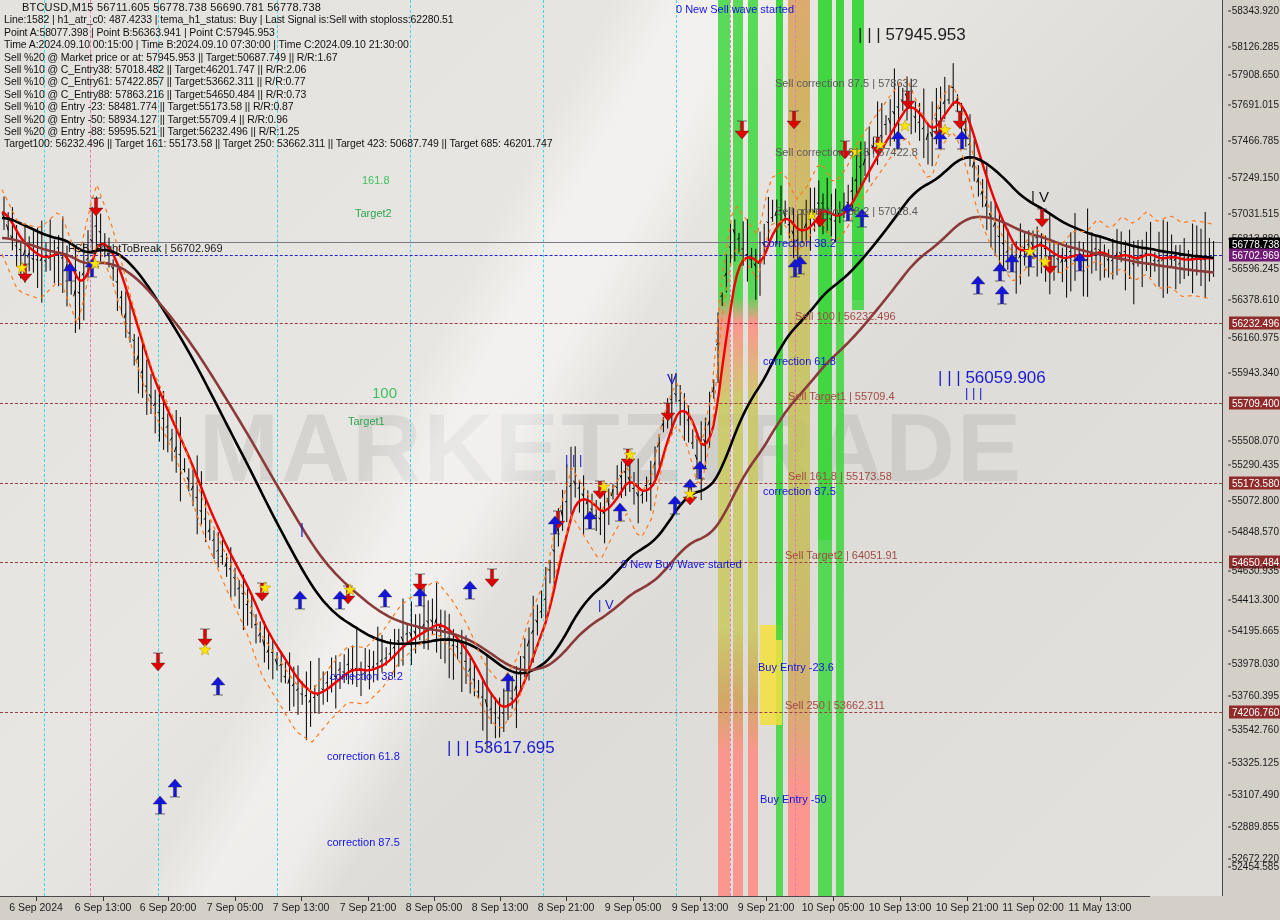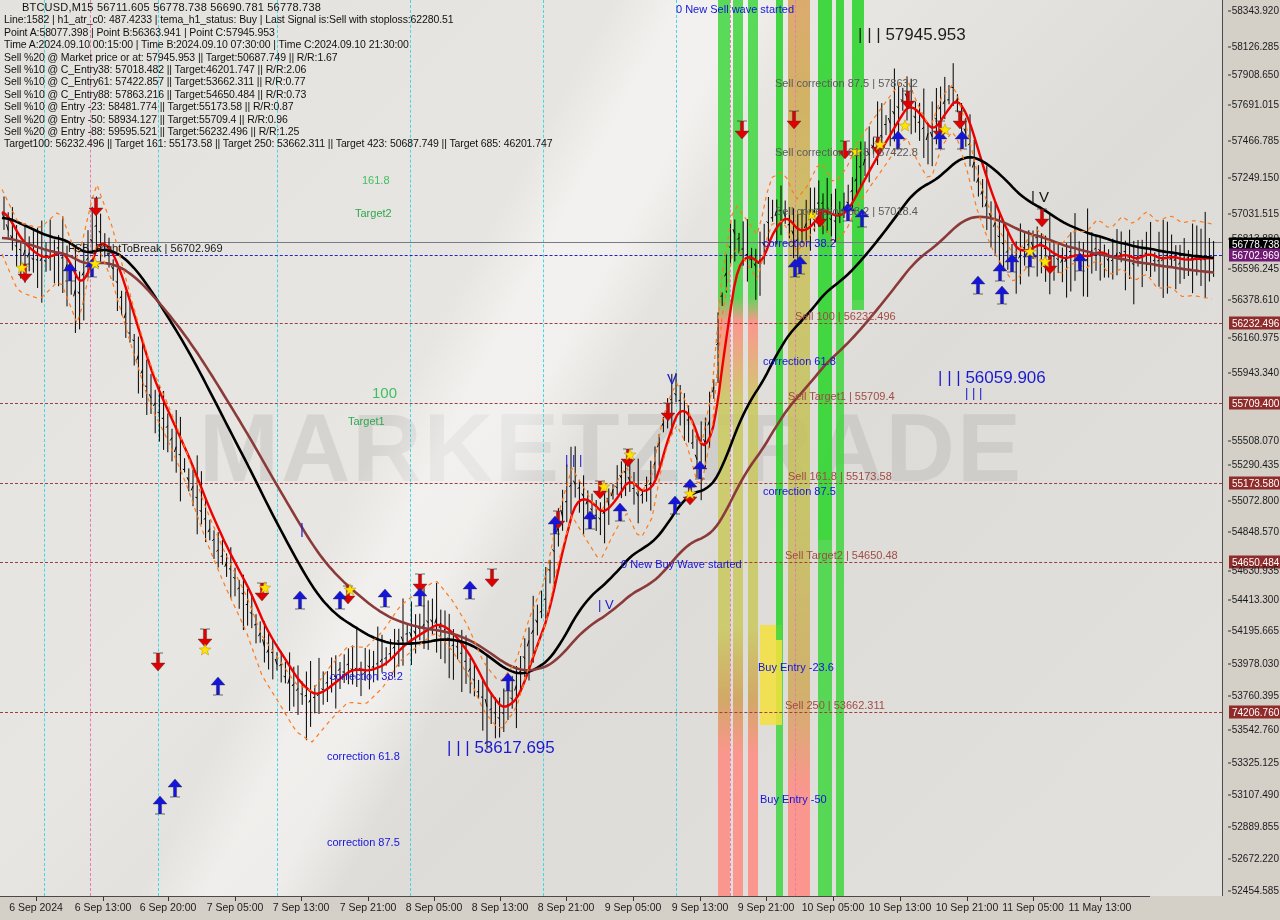--- a/index.html
+++ b/index.html
@@ -947,21 +947,21 @@
         <div class="lbl" style="left: 362px; top: 174px; color: rgb(63, 191, 95); font-size: 11px;">161.8</div>
         <div class="lbl" style="left: 355px; top: 207px; color: rgb(47, 166, 79); font-size: 11px;">Target2</div>
         <div class="lbl" style="left: 372px; top: 384px; color: rgb(63, 191, 95); font-size: 15px;">100</div>
         <div class="lbl" style="left: 348px; top: 415px; color: rgb(47, 166, 79); font-size: 11px;">Target1</div>
       </div>
     <div id="levellbl-layer">
         <div class="lbl" style="left: 68px; top: 242px; color: rgb(26, 26, 26);">FSB_RightToBreak | 56702.969</div>
         <div class="lbl" style="left: 795px; top: 310px; color: rgb(161, 75, 67);">Sell 100 | 56232.496</div>
         <div class="lbl" style="left: 788px; top: 390px; color: rgb(161, 75, 67);">Sell Target1 | 55709.4</div>
         <div class="lbl" style="left: 788px; top: 470px; color: rgb(161, 75, 67);">Sell 161.8 | 55173.58</div>
-        <div class="lbl" style="left: 785px; top: 549px; color: rgb(161, 75, 67);">Sell Target2 | 54650.48</div>
+        <div class="lbl" style="left: 785px; top: 549px; color: rgb(161, 75, 67);">Sell Target2 | 64051.91</div>
         <div class="lbl" style="left: 785px; top: 699px; color: rgb(161, 75, 67);">Sell  250 | 53662.311</div>
       </div>
 
     <div id="hdr">
       <div class="sym">BTCUSD,M15  56711.605 56778.738 56690.781 56778.738</div>
       <div id="hdr-rows">
           <div class="row">Line:1582 | h1_atr_c0: 487.4233 | tema_h1_status: Buy | Last Signal is:Sell with stoploss:62280.51</div>
           <div class="row">Point A:58077.398 | Point B:56363.941 | Point C:57945.953</div>
           <div class="row">Time A:2024.09.10 00:15:00 | Time B:2024.09.10 07:30:00 | Time C:2024.09.10 21:30:00</div>
           <div class="row">Sell %20 @ Market price or at: 57945.953 || Target:50687.749 || R/R:1.67</div>
@@ -1003,21 +1003,21 @@
       <div class="ptick" style="top: 599px;">54413.300<span class="dash" style="left: -4px; width: 3px;"></span></div>
       <div class="ptick" style="top: 630px;">54195.665<span class="dash" style="left: -4px; width: 3px;"></span></div>
       <div class="ptick" style="top: 663px;">53978.030<span class="dash" style="left: -4px; width: 3px;"></span></div>
       <div class="ptick" style="top: 695px; text-align: right;">53760.395<span class="dash" style="left: -4px; width: 3px;"></span></div>
       <div class="ptag red" style="top: 712px;">74206.760</div>
       <div class="ptick" style="top: 729px;">53542.760<span class="dash" style="left: -4px; width: 3px;"></span></div>
       <div class="ptick" style="top: 762px;">53325.125<span class="dash" style="left: -4px; width: 3px;"></span></div>
       <div class="ptick" style="top: 794px;">53107.490<span class="dash" style="left: -4px; width: 3px;"></span></div>
       <div class="ptick" style="top: 826px;">52889.855<span class="dash" style="left: -4px; width: 3px;"></span></div>
       <div class="ptick" style="top: 858px;">52672.220<span class="dash" style="left: -4px; width: 3px;"></span></div>
-      <div class="ptick" style="top: 890px;">52454.585<span class="dash" style="left: -4px; width: 3px;"></span></div>
+      <div class="ptick" style="top: 866px;">52454.585<span class="dash" style="left: -4px; width: 3px;"></span></div>
     </div>
 
   <div id="timeaxis">
       <div class="tmark" style="left: 36px;"></div>
       <div class="ttick" style="left: 36px;">6 Sep 2024</div>
       <div class="tmark" style="left: 103px;"></div>
       <div class="ttick" style="left: 103px;">6 Sep 13:00</div>
       <div class="tmark" style="left: 168px;"></div>
       <div class="ttick" style="left: 168px;">6 Sep 20:00</div>
       <div class="tmark" style="left: 235px;"></div>
@@ -1038,18 +1038,18 @@
       <div class="ttick" style="left: 700px;">9 Sep 13:00</div>
       <div class="tmark" style="left: 766px;"></div>
       <div class="ttick" style="left: 766px;">9 Sep 21:00</div>
       <div class="tmark" style="left: 833px;"></div>
       <div class="ttick" style="left: 833px;">10 Sep 05:00</div>
       <div class="tmark" style="left: 900px;"></div>
       <div class="ttick" style="left: 900px;">10 Sep 13:00</div>
       <div class="tmark" style="left: 967px;"></div>
       <div class="ttick" style="left: 967px;">10 Sep 21:00</div>
       <div class="tmark" style="left: 1033px;"></div>
-      <div class="ttick" style="left: 1033px;">11 Sep 05:00</div>
+      <div class="ttick" style="left: 1033px;">11 Sep 02:00</div>
       <div class="tmark" style="left: 1100px;"></div>
       <div class="ttick" style="left: 1100px;">11 May 13:00</div>
     </div>
 
 </div>
 
 </body></html>

